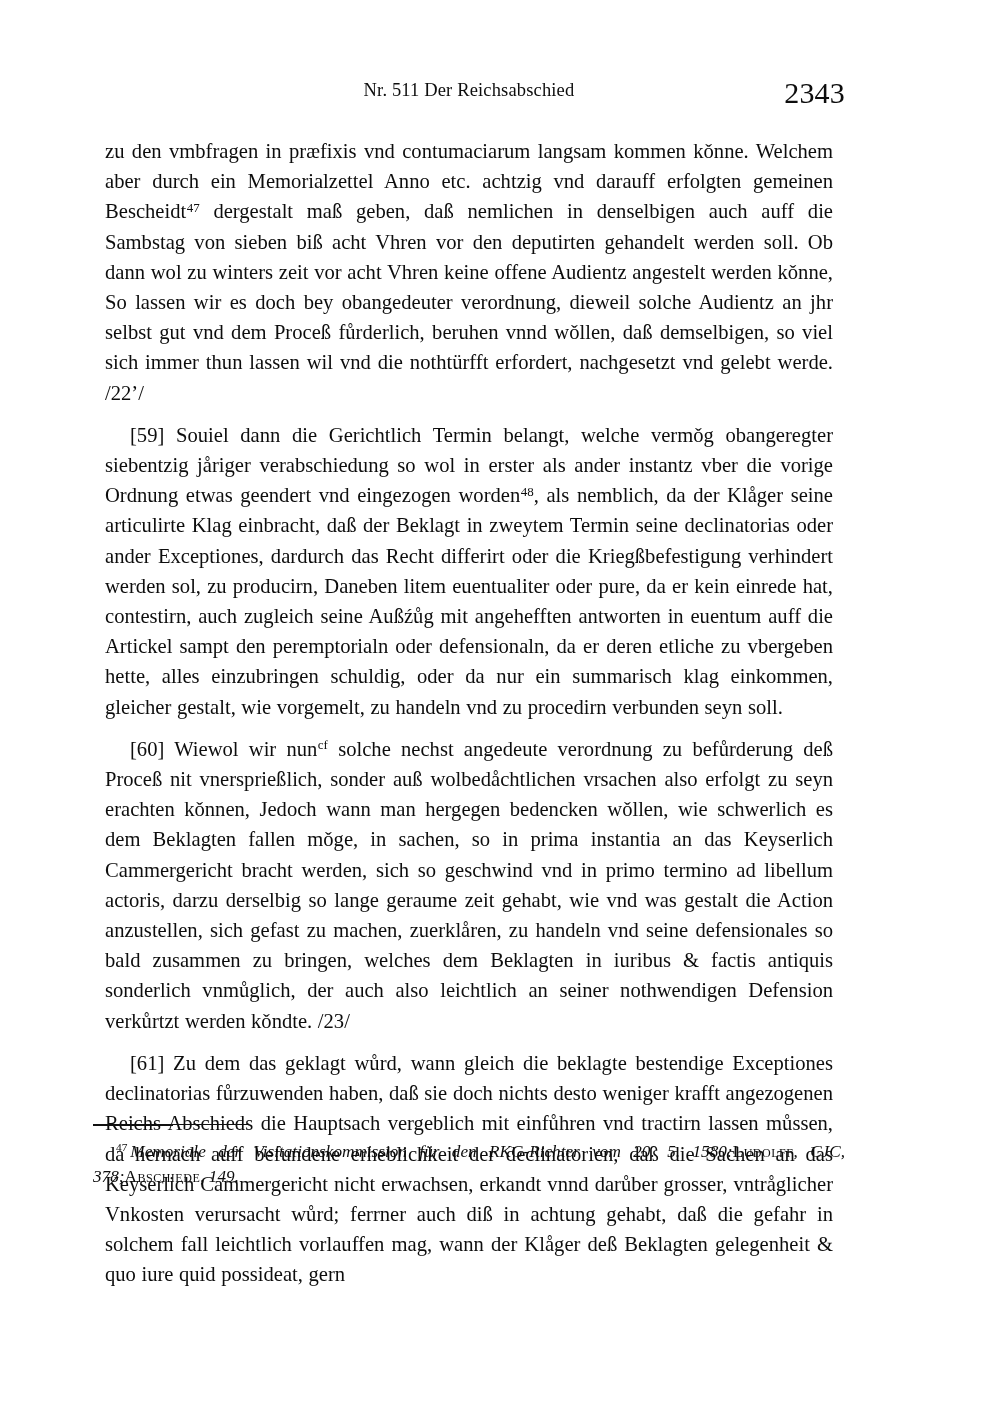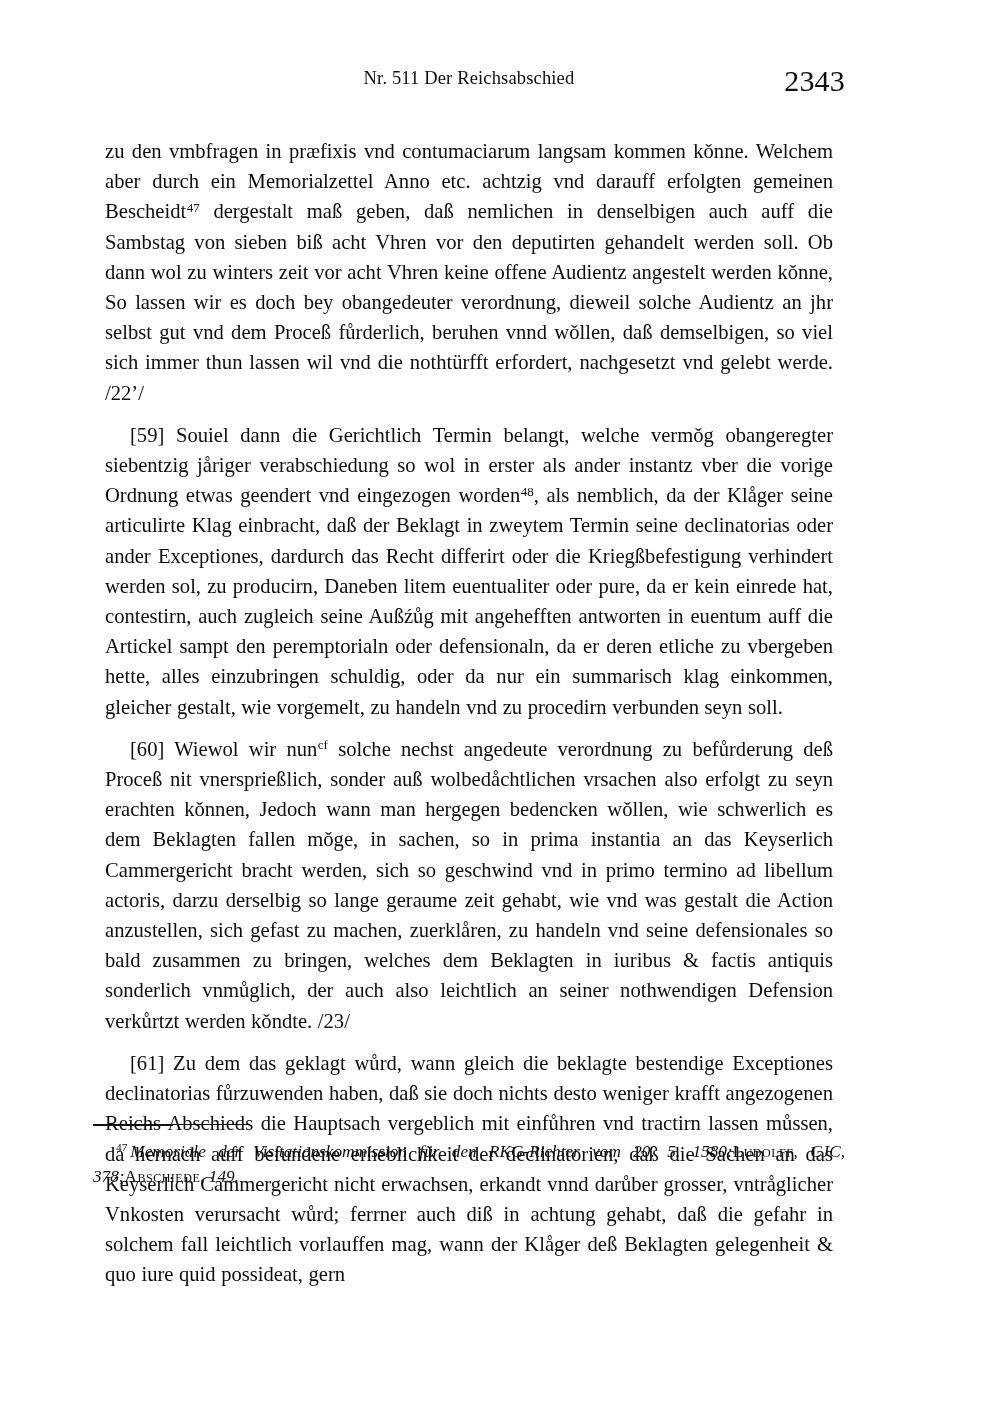--- a/index.html
+++ b/index.html
@@ -21,21 +21,21 @@
     left: 0;
     top: 0;
     width: 1004px;
     height: 1418px;
   }
 
   
   .running-head {
     position: absolute;
     left: 93px;
-    top: 68px;
+    top: 80px;
     width: 752px;
     height: 26px;
   }
   .running-head .head-title {
     position: absolute;
     left: 0;
     top: 0;
     width: 752px;
     text-align: center;
     font-size: 18.5px;

